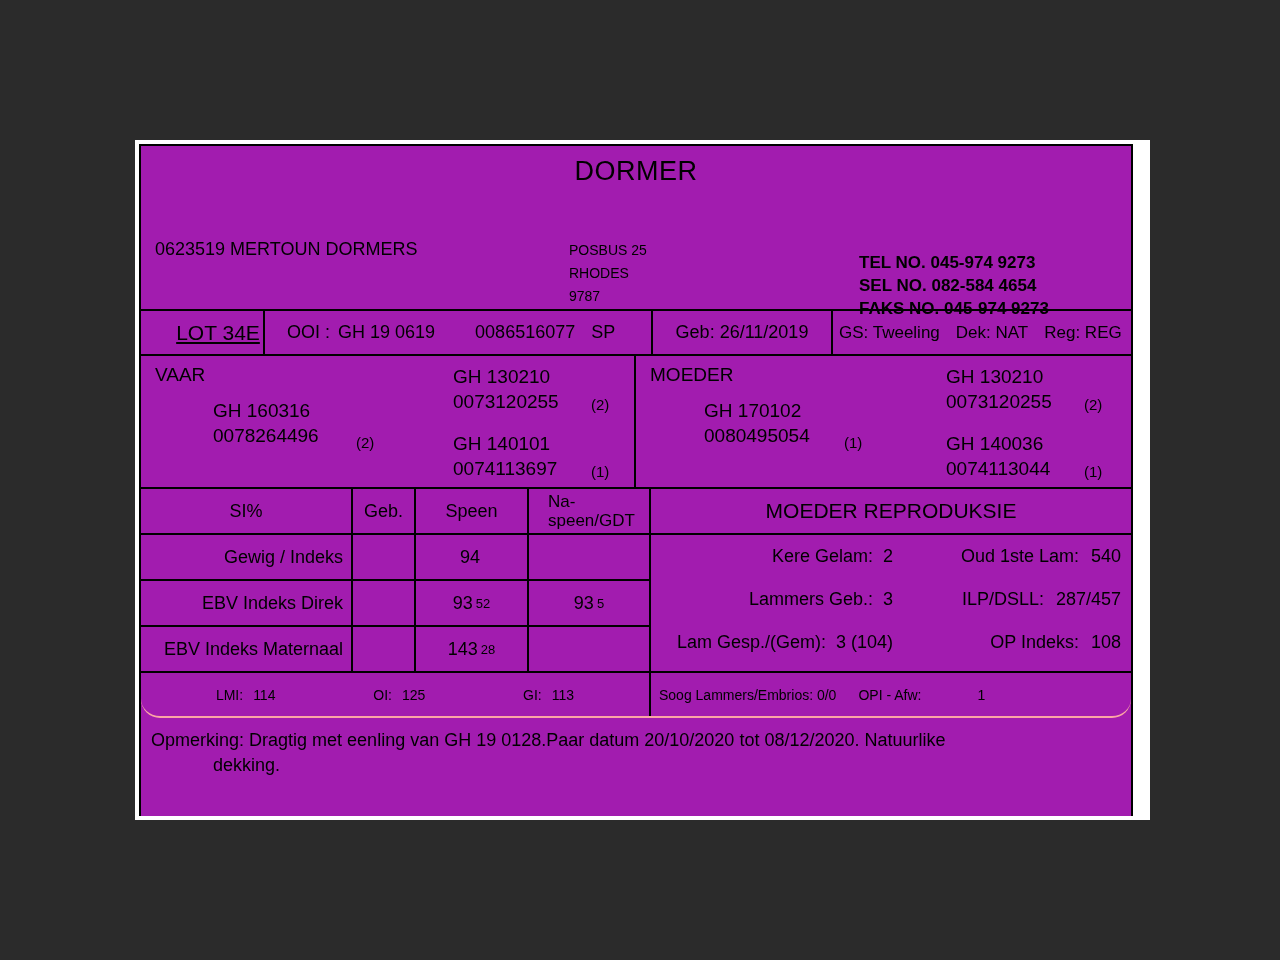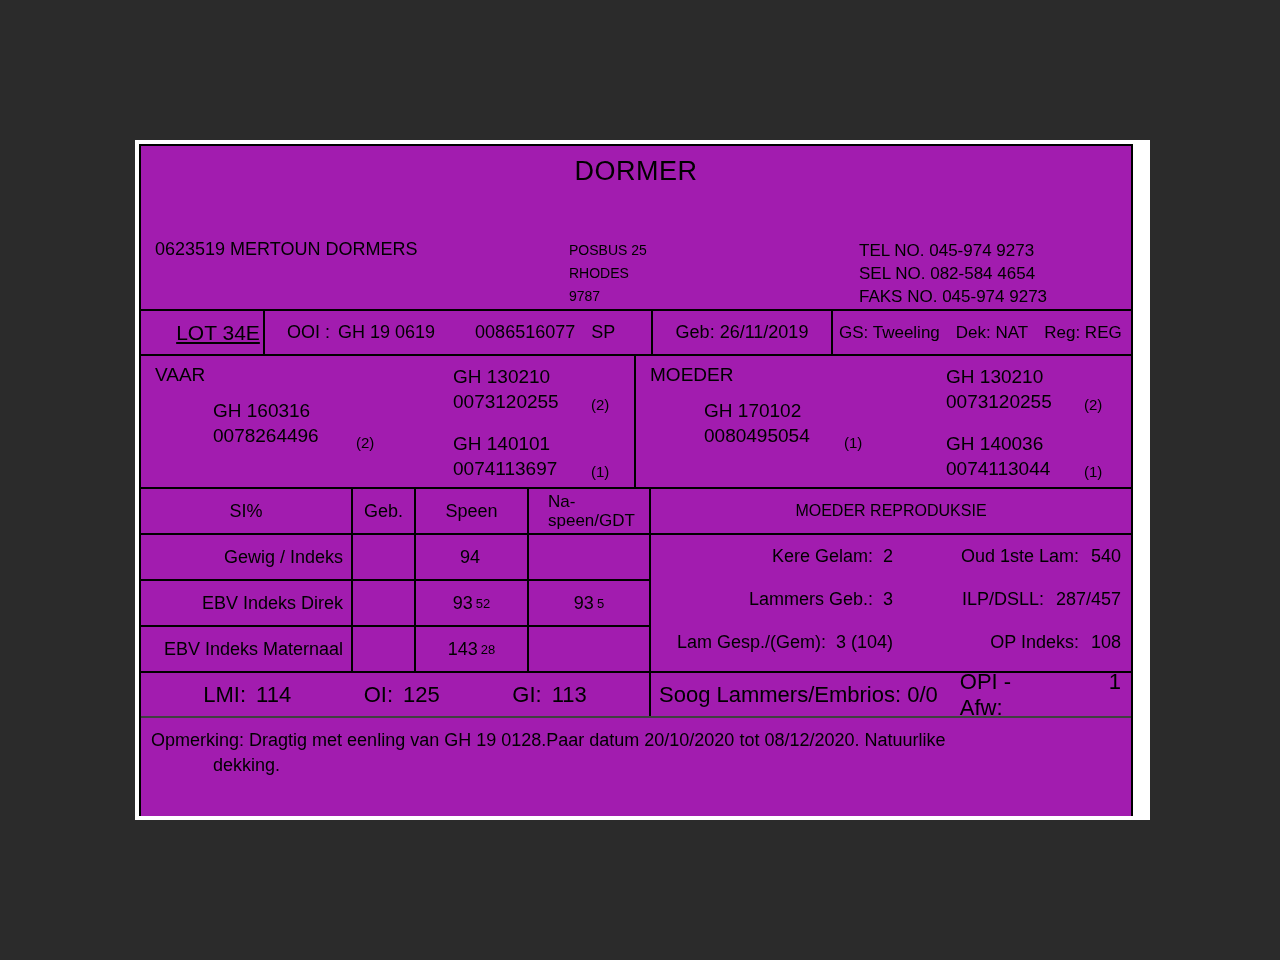--- a/index.html
+++ b/index.html
@@ -51,23 +51,24 @@
   .hdr-addr {
     position: absolute;
     left: 428px;
     top: 52px;
     font-size: 14px;
     line-height: 23px;
   }
   .hdr-tel {
     position: absolute;
     left: 718px;
-    top: 52px;
+    top: 64px;
     font-size: 17px;
     line-height: 23px;
+    font-weight: bold;
   }
   
   .row-lot {
     display: flex;
     border-top: 2px solid #000;
     border-bottom: 2px solid #000;
     height: 43px;
     align-items: center;
     font-size: 18px;
   }
@@ -195,21 +196,21 @@
   .sub { font-size: 13px; vertical-align: sub; margin-left: 3px; }
   .hdr-naspeen {
     font-size: 17px;
     line-height: 19px;
     text-align: left;
     padding-left: 19px;
     justify-content: flex-start;
   }
   .repro-title {
     text-align: center;
-    font-size: 16px;
+    font-size: 21px;
     height: 44px;
     line-height: 44px;
     border-bottom: 2px solid #000;
   }
   .repro-row {
     display: flex;
     height: 43px;
     align-items: center;
     font-size: 18px;
   }
@@ -226,22 +227,23 @@
     display: flex;
     justify-content: flex-end;
     gap: 12px;
     padding-right: 10px;
     box-sizing: border-box;
   }
   
   .lmi-row {
     display: flex;
     height: 43px;
-    border-bottom: 2px solid #404040;
-    font-size: 22px;
+    border-bottom: 2px solid #fca5a5;
+    font-size: 14px;
+    border-radius: 19px;
   }
   .lmi-left {
     width: 510px;
     border-right: 2px solid #000;
     display: flex;
     align-items: center;
     justify-content: space-around;
     box-sizing: border-box;
     padding: 0 26px;
   }

